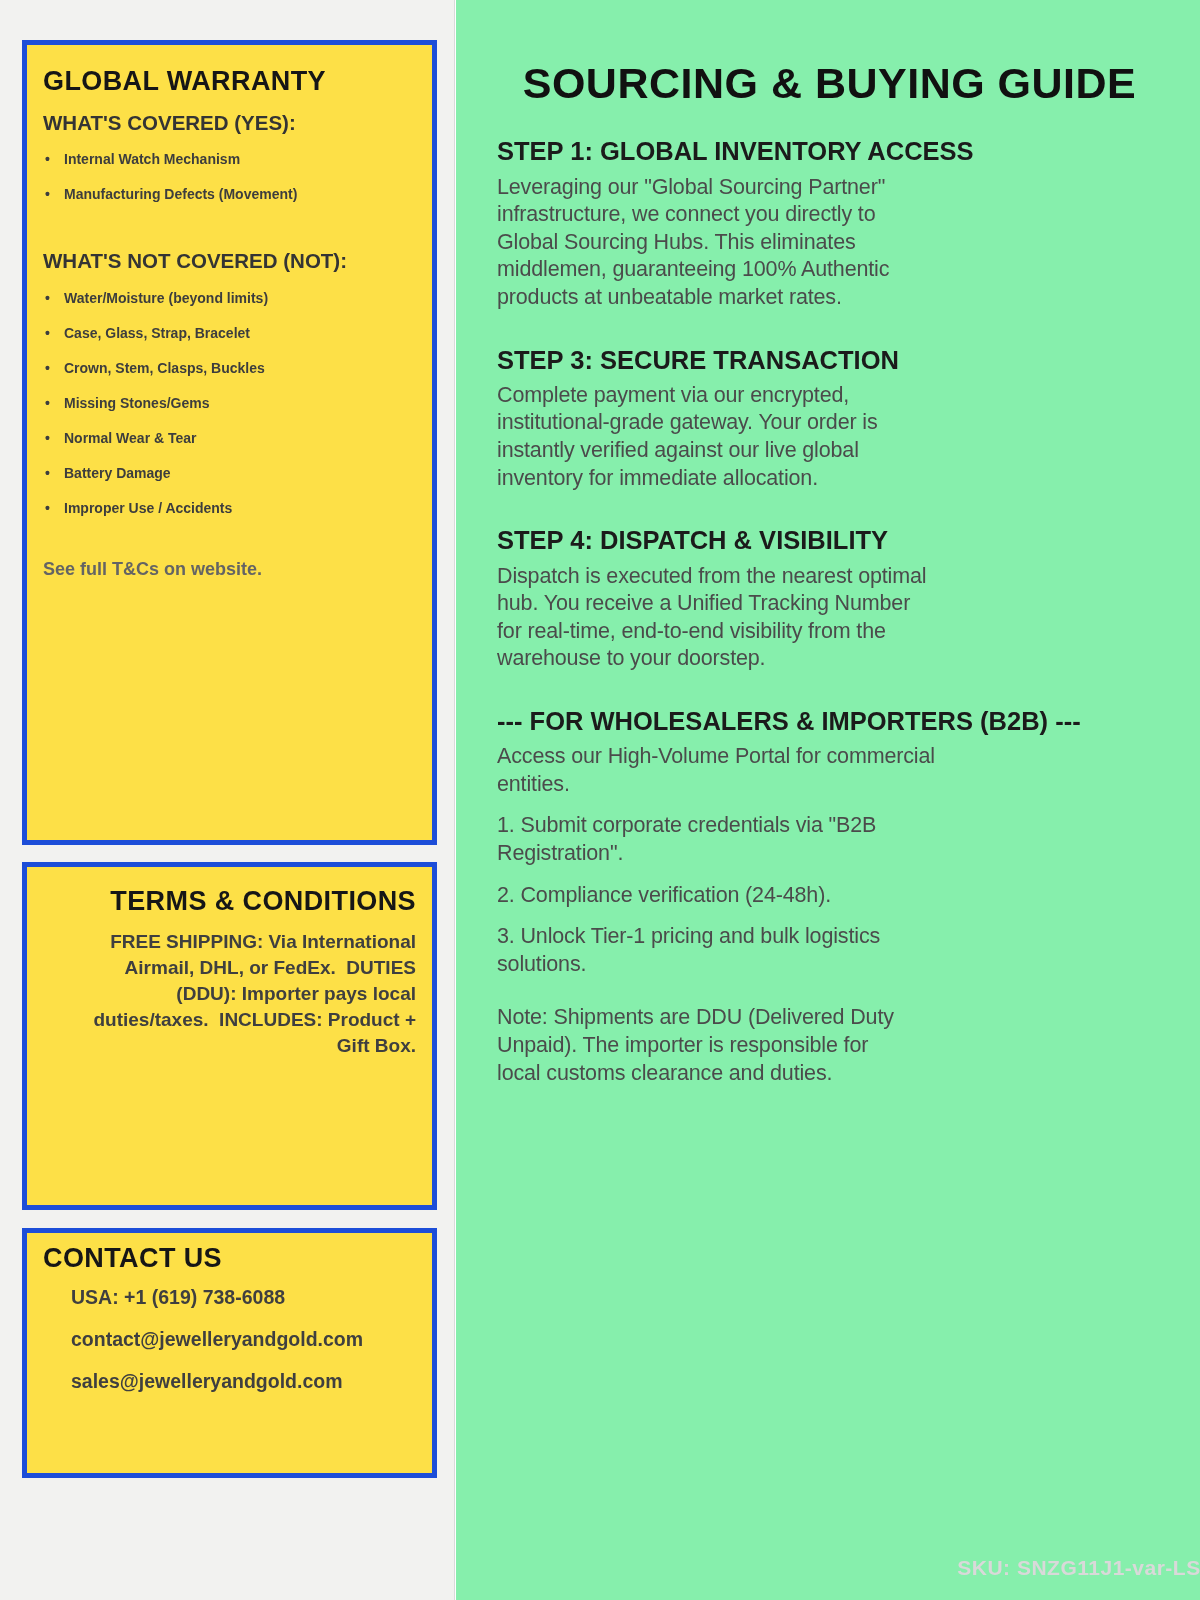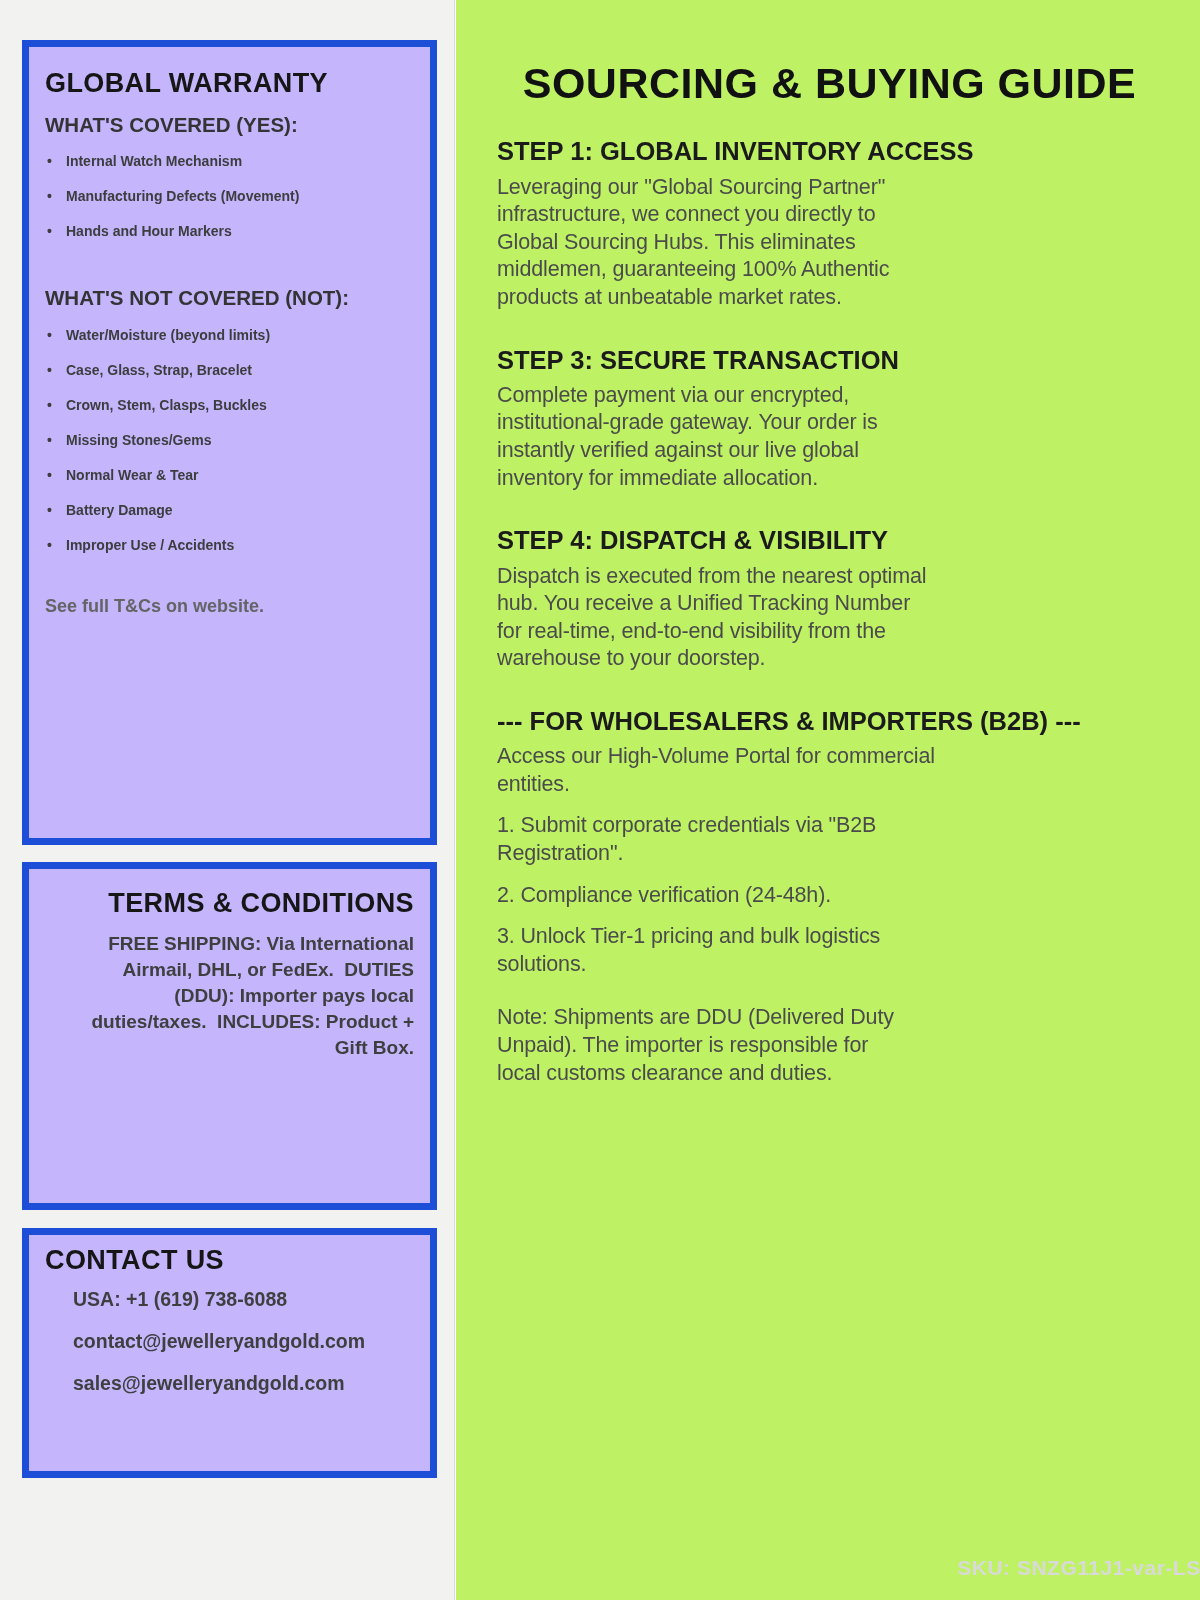--- a/index.html
+++ b/index.html
@@ -8,21 +8,21 @@
     background:#ffffff;overflow:hidden;
     font-family:"Liberation Sans","DejaVu Sans",sans-serif;
   }
   
   .sidebar{
     position:absolute;left:0;top:0;width:455px;height:1600px;
     background:#f2f2f0;border-right:1px solid #dadada;box-sizing:border-box;
   }
   .panel{
     position:absolute;left:22px;width:415px;box-sizing:border-box;
-    border:7px solid #1d4ed8;padding:22px 16px 0 16px;background:#c4b5fd;
+    border:5px solid #1d4ed8;padding:22px 16px 0 16px;background:#fde047;
   }
   .panel-warranty{top:40px;height:805px;}
   .panel-terms{top:862px;height:348px;padding-top:20px;text-align:right;}
   .panel-contact{top:1228px;height:250px;padding-top:11px;}
   .panel-title{
     font-size:27px;font-weight:700;color:#161616;letter-spacing:.4px;line-height:1.1;
   }
   .panel-subhead{
     font-size:20.5px;font-weight:700;color:#343434;margin-top:14px;line-height:1.2;
   }
@@ -38,21 +38,21 @@
   .footnote{margin-top:40px;font-size:18px;font-weight:700;color:#646464;}
   .panel-body{
     margin-top:12px;font-size:19px;font-weight:700;color:#3f3f3f;
     line-height:26px;white-space:pre-wrap;
   }
   .contact-line{margin-top:12px;font-size:19.5px;font-weight:700;color:#3f3f3f;margin-left:28px;}
   .contact-line + .contact-line{margin-top:19px;}
   
   .main{
     position:absolute;left:456px;top:0;width:744px;height:1600px;
-    box-sizing:border-box;padding:0 38px 0 41px;background:#bef264;
+    box-sizing:border-box;padding:0 38px 0 41px;background:#86efac;
   }
   .main-title{
     margin-top:60px;text-align:center;font-size:43px;font-weight:700;
     color:#111111;letter-spacing:.5px;line-height:1.1;
   }
   .step-heading{
     margin-top:34px;font-size:25.5px;font-weight:700;color:#1b1b1b;
     letter-spacing:0;line-height:1.15;
   }
   .step-heading.first{margin-top:30px;}
@@ -73,21 +73,20 @@
 <div class="page">
 
   <div class="sidebar">
 
     <div class="panel panel-warranty">
       <div class="panel-title">GLOBAL WARRANTY</div>
       <div class="panel-subhead">WHAT'S COVERED (YES):</div>
       <ul class="bullets">
         <li>Internal Watch Mechanism</li>
         <li>Manufacturing Defects (Movement)</li>
-        <li>Hands and Hour Markers</li>
       </ul>
       <div class="panel-subhead second">WHAT'S NOT COVERED (NOT):</div>
       <ul class="bullets">
         <li>Water/Moisture (beyond limits)</li>
         <li>Case, Glass, Strap, Bracelet</li>
         <li>Crown, Stem, Clasps, Buckles</li>
         <li>Missing Stones/Gems</li>
         <li>Normal Wear &amp; Tear</li>
         <li>Battery Damage</li>
         <li>Improper Use / Accidents</li>

